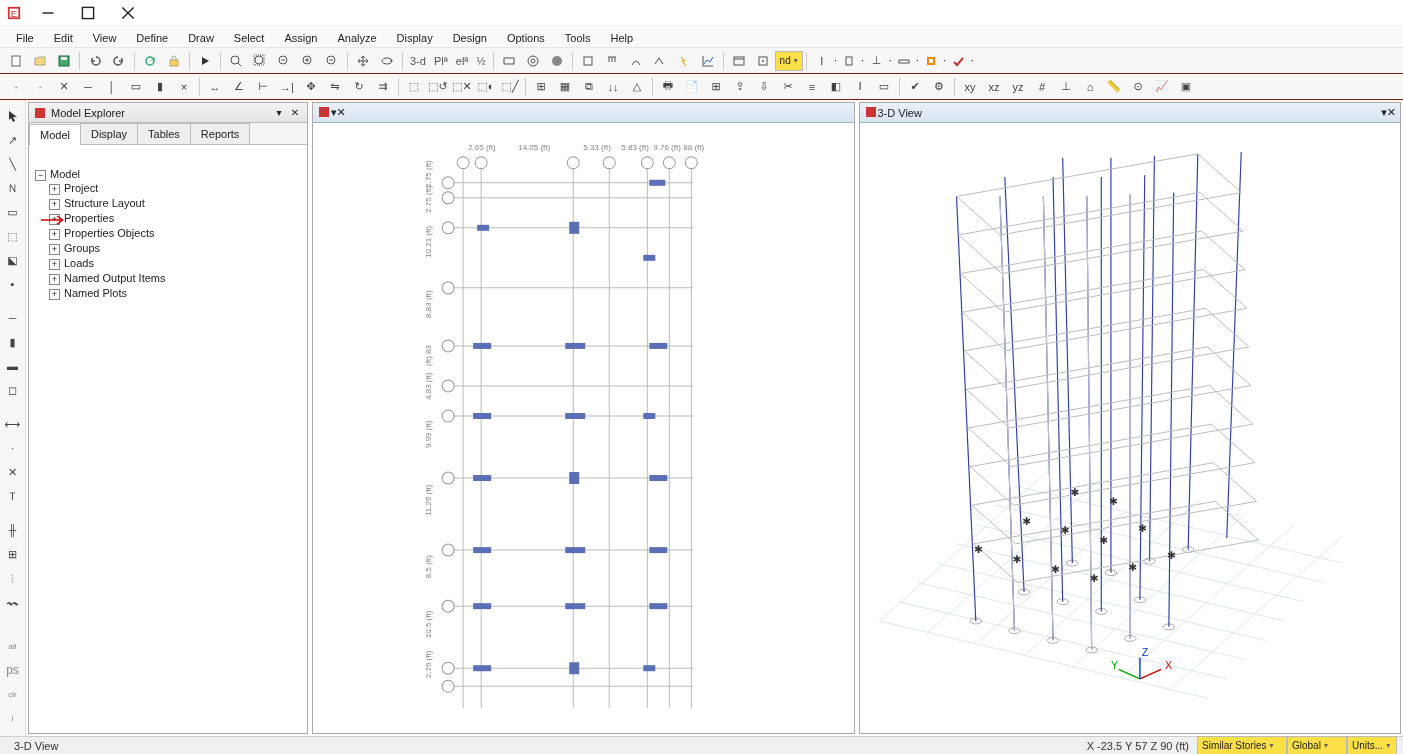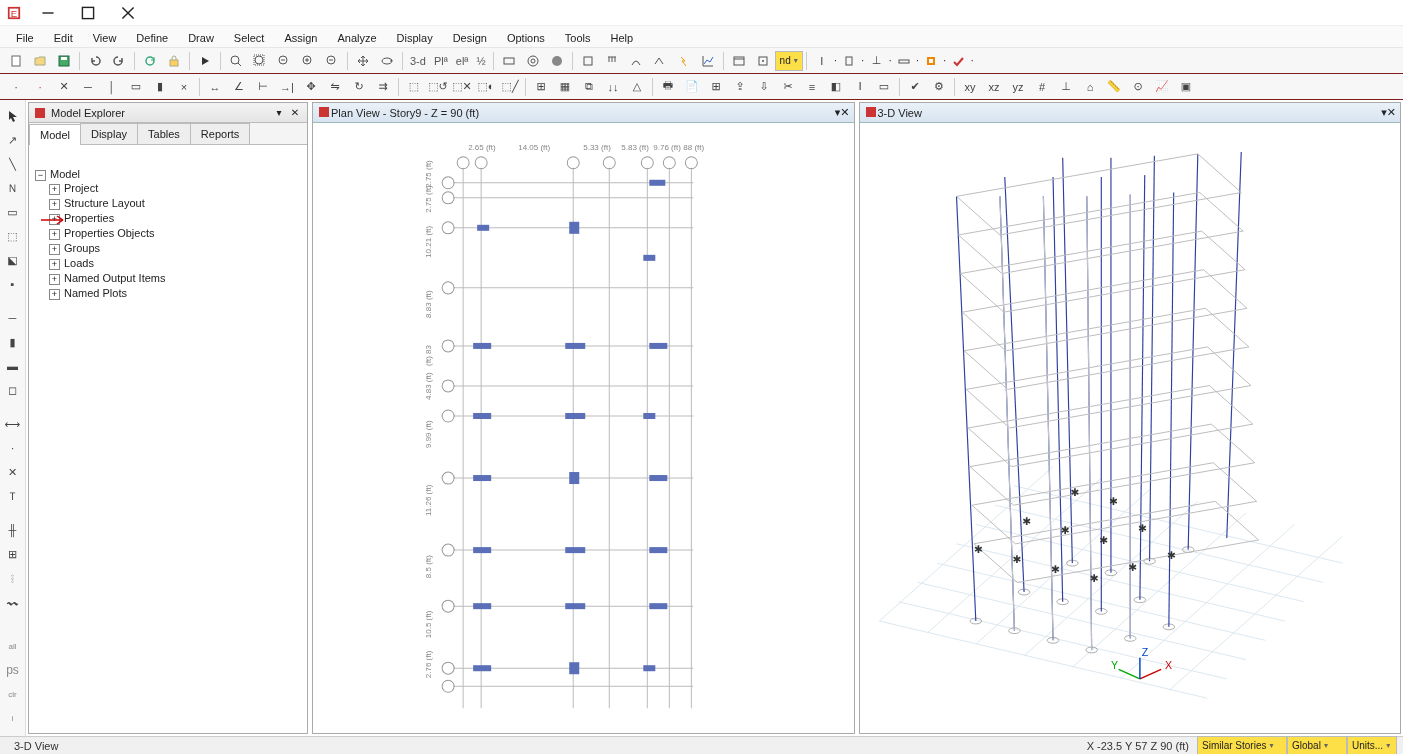--- a/index.html
+++ b/index.html
@@ -445,21 +445,20 @@
     </div>
   </div>
 
   <div class="views">
 
     <div class="viewpane">
       <div class="viewpane-header">
         <span class="ph-icon"><svg class="ico" viewBox="0 0 14 14">
               <rect x="2" y="2" width="10" height="10" fill="#c33"></rect>
             </svg></span>
-        <span class="ph-title">Plan View - Story9 - Z = 90 (ft)</span>
         <span class="ph-btn">▾</span>
         <span class="ph-btn">✕</span>
       </div>
       <div class="view-content">
         <svg class="plan-grid" width="100%" height="100%" viewBox="0 0 540 600">
 
           <g>
             <line x1="150" y1="40" x2="150" y2="580"></line>
             <line x1="168" y1="40" x2="168" y2="580"></line>
             <line x1="260" y1="40" x2="260" y2="580"></line>

